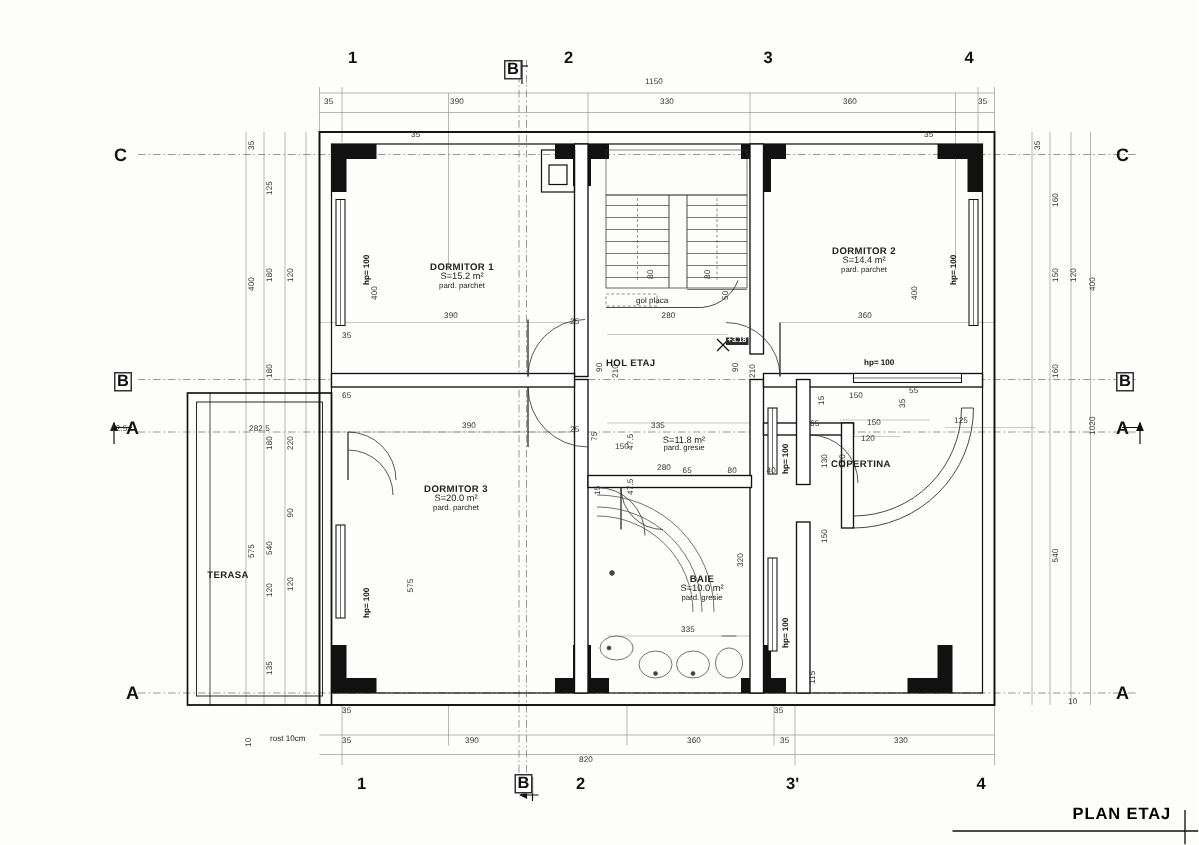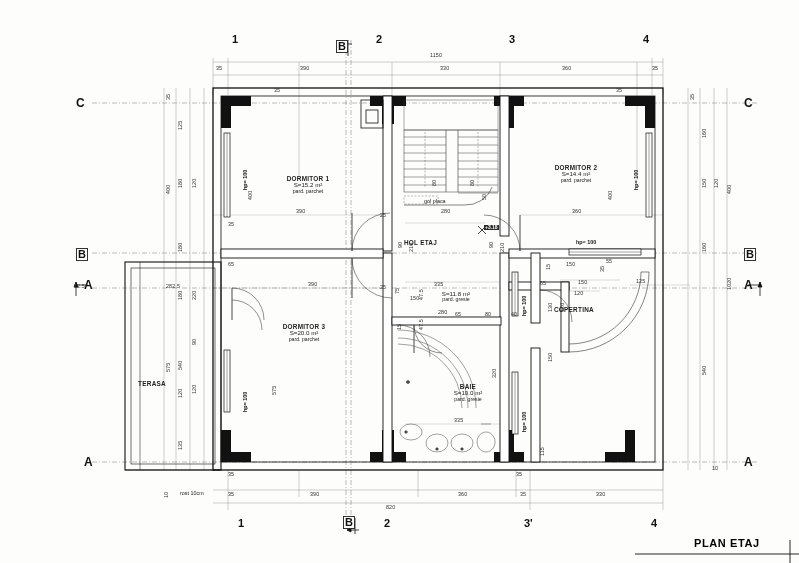--- a/index.html
+++ b/index.html
@@ -388,15 +388,15 @@
 <div class="lbl hp v" style="left:243px;top:412px">hp= 100</div>
 <div class="lbl hp v" style="left:634px;top:190px">hp= 100</div>
 <div class="lbl hp" style="left:576px;top:240px">hp= 100</div>
 <div class="lbl hp v" style="left:522px;top:316px">hp= 100</div>
 <div class="lbl hp v" style="left:522px;top:432px">hp= 100</div>
 
 <div class="lbl note" style="left:424px;top:199px">gol placa</div>
 <div class="lbl note" style="left:180px;top:491px">rost 10cm</div>
 <div class="lbl elev" style="left:484px;top:225px">+3.18</div>
 
-<div class="lbl title" style="left:694px;top:538px">PLAN ETAJ</div>
+<div class="lbl title" style="left:715px;top:538px">PLAN ETAJ</div>
 
 </div>
 
 </body></html>

